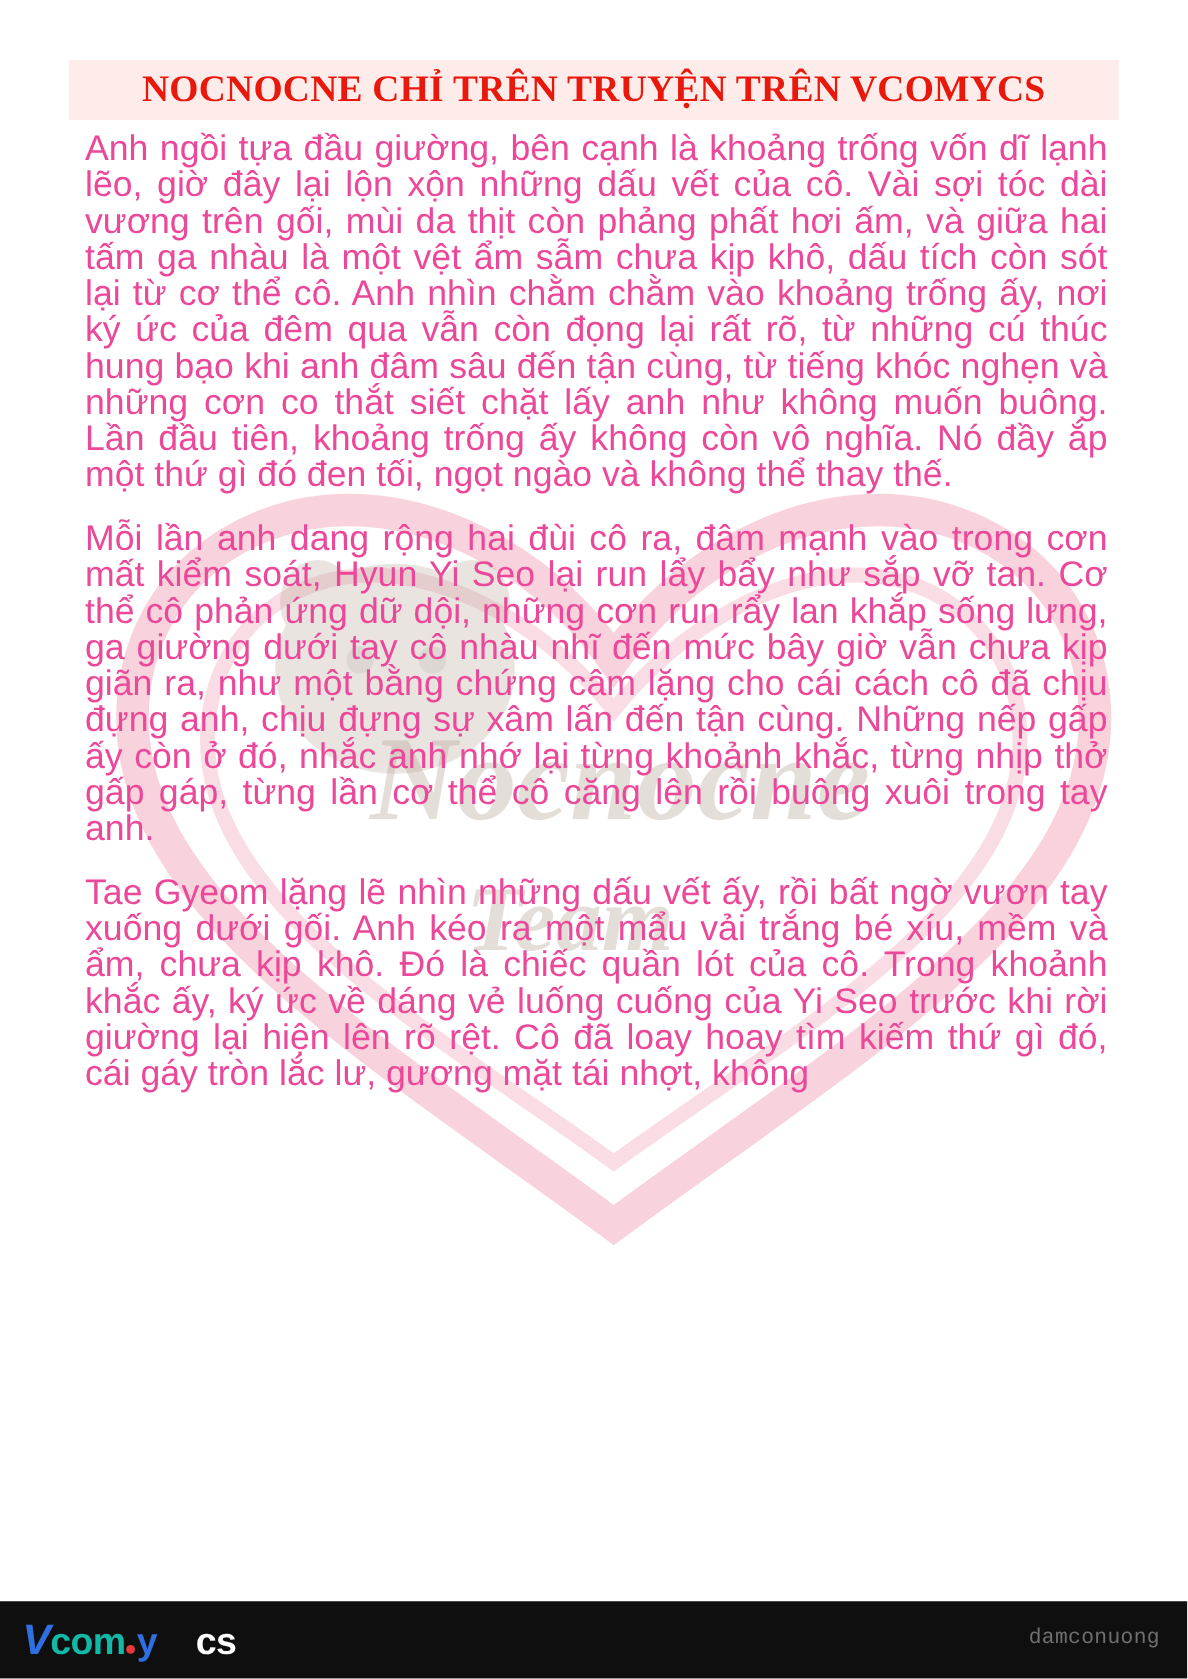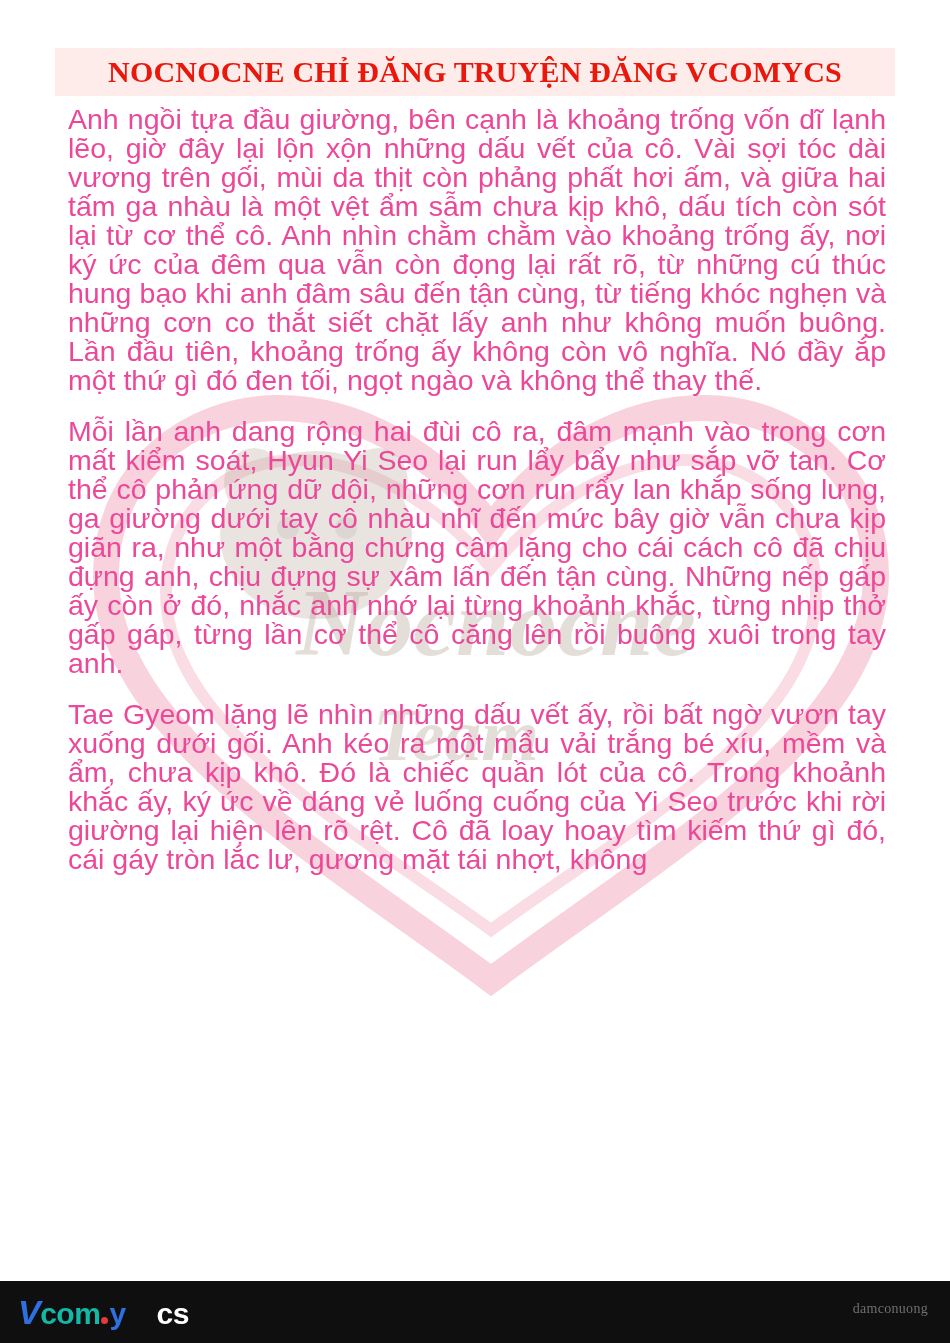--- a/index.html
+++ b/index.html
@@ -124,22 +124,22 @@
     height: 7px;
     border-radius: 50%;
     background: #e23b3b;
     margin: 0 1px;
   }
   .footer-credit {
     position: absolute;
     right: 22px;
     top: 20px;
     color: #6f6f6f;
-    font-family: Liberation Serif, serif;
-    font-size: 14px;
+    font-family: Liberation Mono, monospace;
+    font-size: 17px;
     letter-spacing: 0.3px;
   }
 </style>
 </head>
 <body>
 
 <div class="page">
 
   <div class="watermark">
     <svg width="950" height="700" viewBox="0 0 950 700" xmlns="http://www.w3.org/2000/svg">
@@ -155,21 +155,21 @@
         <circle cx="330" cy="198" r="11" fill="#8e7e70"></circle>
       </g>
       <g opacity="0.35">
         <text x="480" y="325" text-anchor="middle" font-family="Liberation Serif, serif" font-size="96" font-style="italic" fill="#b5a294">Nocnocne</text>
         <text x="440" y="430" text-anchor="middle" font-family="Liberation Serif, serif" font-size="74" font-style="italic" fill="#b5a294">Team</text>
       </g>
     </svg>
   </div>
 
   <div class="title-banner">
-    <span class="title-text">NOCNOCNE CHỈ ĐĂNG TRUYỆN ĐĂNG VCOMYCS</span>
+    <span class="title-text">NOCNOCNE CHỈ TRÊN TRUYỆN TRÊN VCOMYCS</span>
   </div>
 
   <div class="content">
     <p>Anh ngồi tựa đầu giường, bên cạnh là khoảng trống vốn dĩ lạnh lẽo, giờ đây lại lộn xộn những dấu vết của cô. Vài sợi tóc dài vương trên gối, mùi da thịt còn phảng phất hơi ấm, và giữa hai tấm ga nhàu là một vệt ẩm sẫm chưa kịp khô, dấu tích còn sót lại từ cơ thể cô. Anh nhìn chằm chằm vào khoảng trống ấy, nơi ký ức của đêm qua vẫn còn đọng lại rất rõ, từ những cú thúc hung bạo khi anh đâm sâu đến tận cùng, từ tiếng khóc nghẹn và những cơn co thắt siết chặt lấy anh như không muốn buông. Lần đầu tiên, khoảng trống ấy không còn vô nghĩa. Nó đầy ắp một thứ gì đó đen tối, ngọt ngào và không thể thay thế.</p>
     <p>Mỗi lần anh dang rộng hai đùi cô ra, đâm mạnh vào trong cơn mất kiểm soát, Hyun Yi Seo lại run lẩy bẩy như sắp vỡ tan. Cơ thể cô phản ứng dữ dội, những cơn run rẩy lan khắp sống lưng, ga giường dưới tay cô nhàu nhĩ đến mức bây giờ vẫn chưa kịp giãn ra, như một bằng chứng câm lặng cho cái cách cô đã chịu đựng anh, chịu đựng sự xâm lấn đến tận cùng. Những nếp gấp ấy còn ở đó, nhắc anh nhớ lại từng khoảnh khắc, từng nhịp thở gấp gáp, từng lần cơ thể cô căng lên rồi buông xuôi trong tay anh.</p>
     <p>Tae Gyeom lặng lẽ nhìn những dấu vết ấy, rồi bất ngờ vươn tay xuống dưới gối. Anh kéo ra một mẩu vải trắng bé xíu, mềm và ẩm, chưa kịp khô. Đó là chiếc quần lót của cô. Trong khoảnh khắc ấy, ký ức về dáng vẻ luống cuống của Yi Seo trước khi rời giường lại hiện lên rõ rệt. Cô đã loay hoay tìm kiếm thứ gì đó, cái gáy tròn lắc lư, gương mặt tái nhợt, không</p>
   </div>
 
   <div class="footer">
     <div class="footer-logo">

